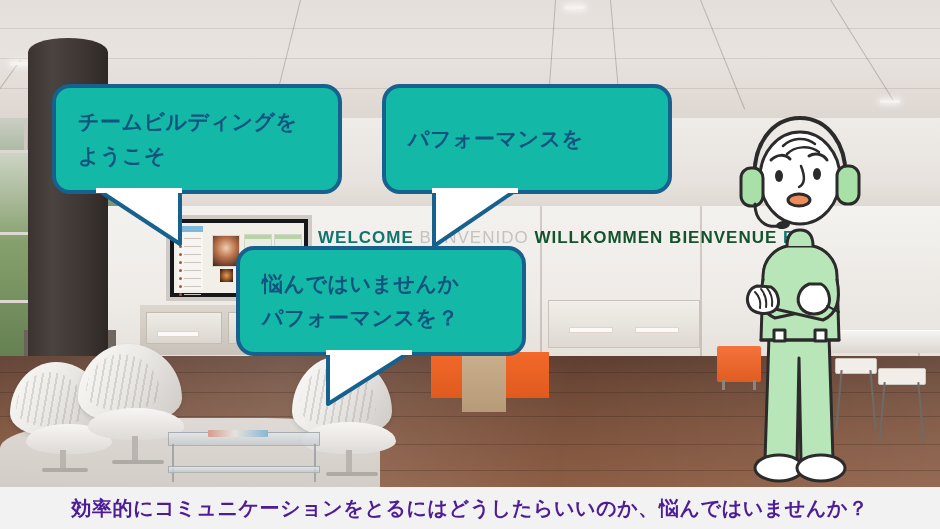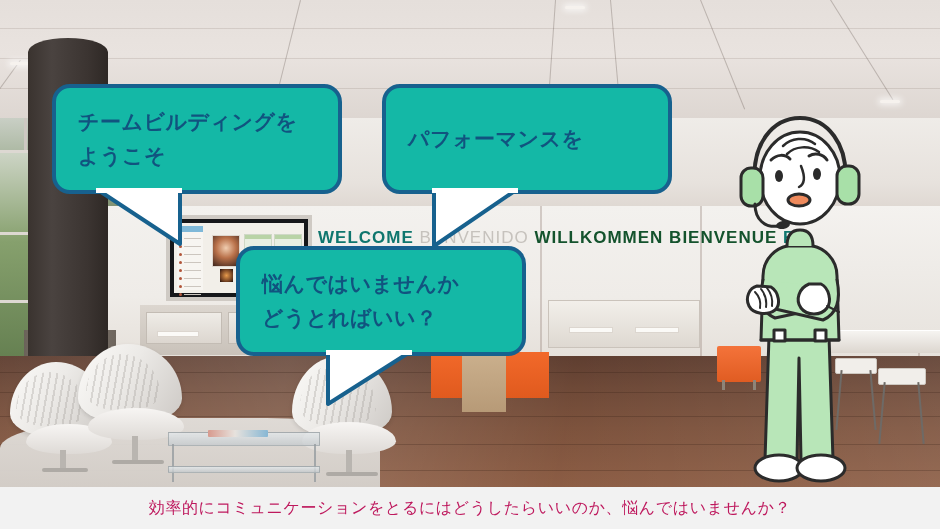--- a/index.html
+++ b/index.html
@@ -253,23 +253,23 @@
   }
   .tail { position:absolute; display:block; }
 
   
   .caption-bar {
     position:absolute; left:0; top:487px; width:940px; height:42px;
     background:#f2f2f2;
     display:flex; align-items:center; justify-content:center;
   }
   .caption-text {
-    color:#be185d;
-    font-size:16px;
-    font-weight:400;
+    color:#4c1d95;
+    font-size:20px;
+    font-weight:700;
     letter-spacing:.6px;
     white-space:nowrap;
   }
 </style>
 </head>
 <body>
 
 <div id="stage">
 
   <div class="bg">
@@ -503,21 +503,21 @@
   <div class="bubble" style="left:382px; top:84px; width:290px; height:110px;">
     <div class="bubble-line">パフォーマンスを</div>
   </div>
   <svg class="tail" style="left:432px; top:188px;" width="86" height="66" viewBox="0 0 86 66" xmlns="http://www.w3.org/2000/svg">
     <path d="M84 2 L2 58 L2 2 Z" fill="#ffffff" stroke="#17618E" stroke-width="4" stroke-linejoin="round"></path>
     <rect x="0" y="0" width="86" height="5" fill="#ffffff"></rect>
   </svg>
 
   <div class="bubble" style="left:236px; top:246px; width:290px; height:110px;">
     <div class="bubble-line">悩んではいませんか</div>
-    <div class="bubble-line">どうとればいい？</div>
+    <div class="bubble-line">パフォーマンスを？</div>
   </div>
   <svg class="tail" style="left:326px; top:350px;" width="86" height="62" viewBox="0 0 86 62" xmlns="http://www.w3.org/2000/svg">
     <path d="M84 2 L2 54 L2 2 Z" fill="#ffffff" stroke="#17618E" stroke-width="4" stroke-linejoin="round"></path>
     <rect x="0" y="0" width="86" height="5" fill="#ffffff"></rect>
   </svg>
 
   <div class="caption-bar">
     <div class="caption-text">効率的にコミュニケーションをとるにはどうしたらいいのか、悩んではいませんか？</div>
   </div>
 

